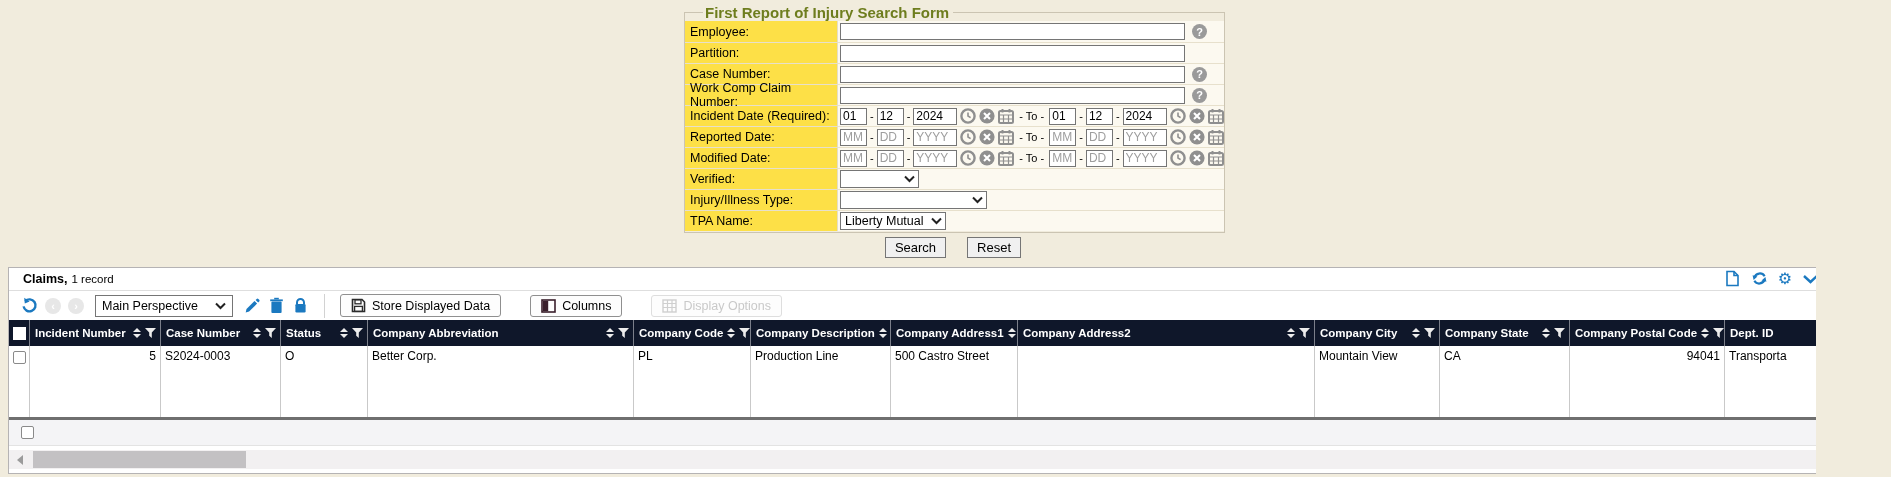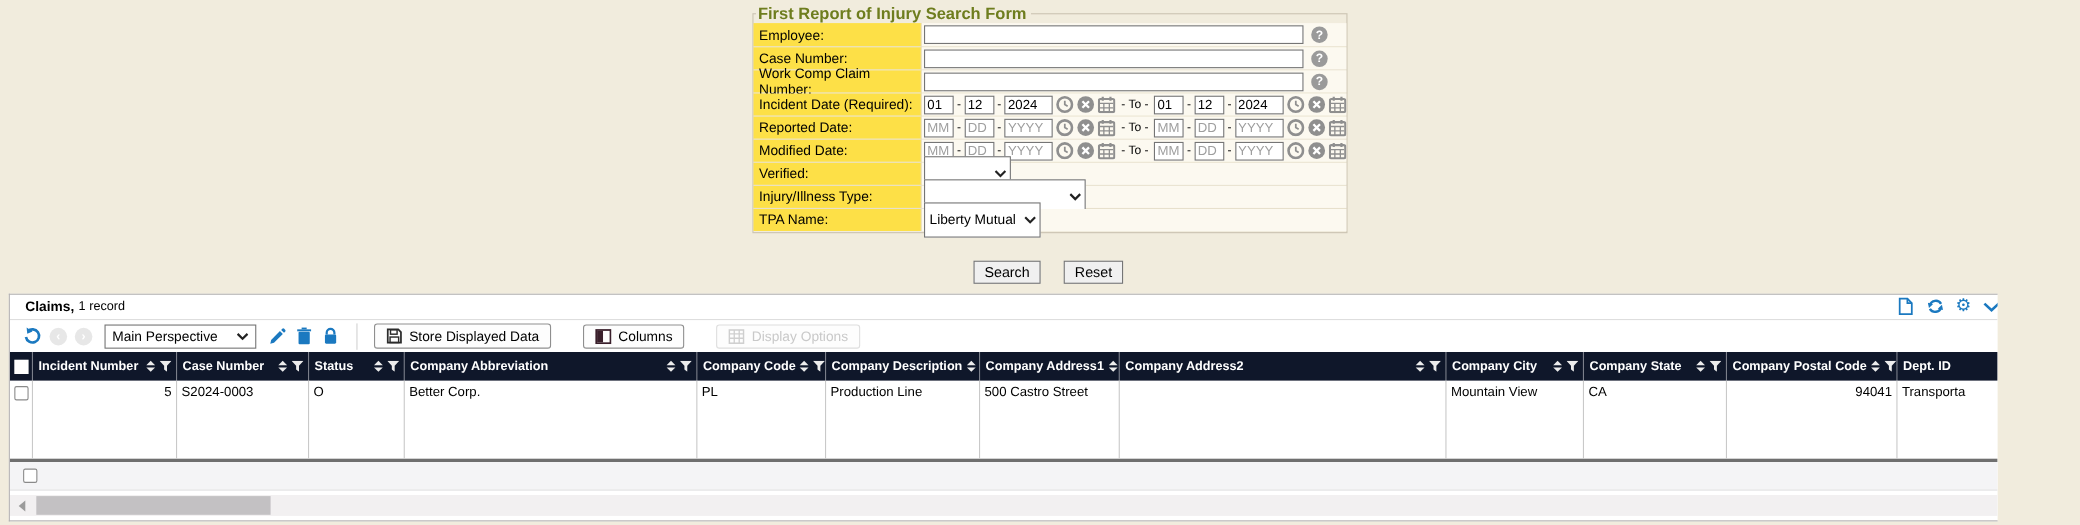--- a/index.html
+++ b/index.html
@@ -10,21 +10,21 @@
     font-size:12px; color:#000;
     position:relative;
   }
 
   
   .search-form {
     position:absolute; left:684px; top:4px; width:538px;
     border:1px solid #cbc4b2; padding:0 0 1px 0;
   }
   .search-form legend {
-    margin-left:2px; padding:0 4px 0 2px;
+    margin-left:18px; padding:0 4px 0 2px;
     font-size:15px; font-weight:bold; color:#6e7d1e;
   }
   .frow { display:flex; align-items:center; height:21px; border-top:1px solid #e7e0cc; }
   .frow:first-of-type { border-top:none; }
   .flabel {
     width:153px; height:100%; background:#fde047;
     display:flex; align-items:center; padding-left:5px;
     font-size:12.5px; border-right:1px solid #e4ddc8;
   }
   .fctrl {
@@ -42,21 +42,21 @@
   .d-yyyy { width:44px; }
   .dsep { font-size:11px; }
   .to-label { font-size:11px; margin:0 2px; white-space:nowrap; }
   .icon16 { width:16px; height:16px; flex:0 0 auto; display:inline-block; }
   .help-icon {
     width:15px; height:15px; border-radius:50%; background:#9a9a9a; color:#fff;
     font-size:11px; font-weight:bold; display:inline-flex; align-items:center;
     justify-content:center; margin-left:4px; flex:0 0 auto;
   }
   .selbox {
-    height:32px; border:1px solid #757575; background:#fff;
+    height:18px; border:1px solid #757575; background:#fff;
     display:inline-flex; align-items:center; justify-content:space-between;
     padding:0 3px 0 4px; font-size:12.5px;
   }
   .sel-verified { width:79px; }
   .sel-injury { width:147px; }
   .sel-tpa { width:106px; }
   .chev { width:11px; height:8px; flex:0 0 auto; }
 
   .form-buttons {
     position:absolute; left:684px; top:237px; width:538px;
@@ -160,20 +160,26 @@
   <legend>First Report of Injury Search Form</legend>
 
   <div class="frow">
     <div class="flabel">Employee:</div>
     <div class="fctrl">
       <input class="tinput" type="text" value="" style="">
       <span class="help-icon">?</span>
     </div>
   </div>
 
+  <div class="frow">
+    <div class="flabel">Partition:</div>
+    <div class="fctrl">
+      <input class="tinput" type="text" value="" style="">
+    </div>
+  </div>
 
   <div class="frow">
     <div class="flabel">Case Number:</div>
     <div class="fctrl">
       <input class="tinput" type="text" value="" style="">
       <span class="help-icon">?</span>
     </div>
   </div>
 
   <div class="frow">

